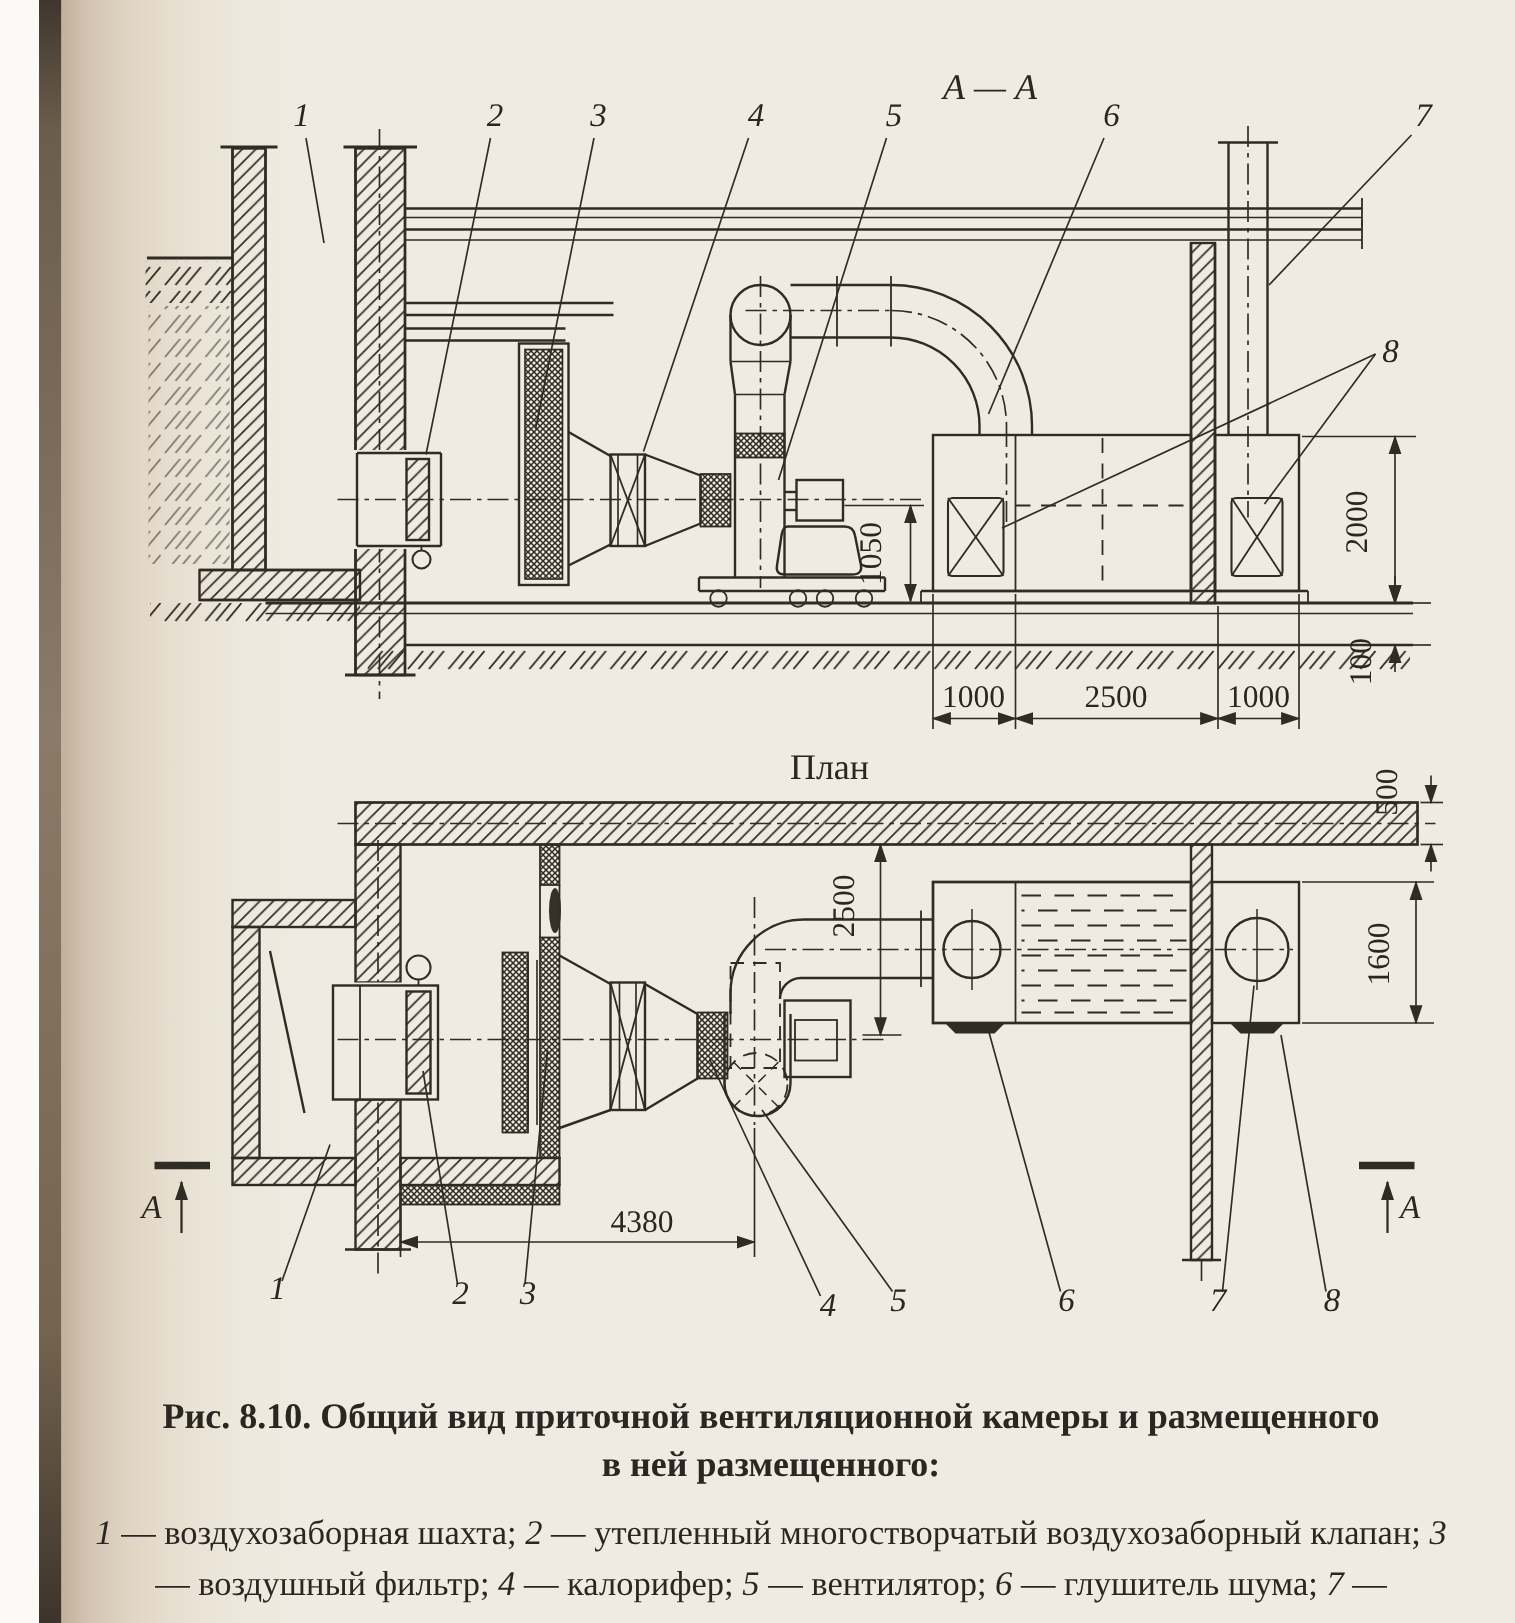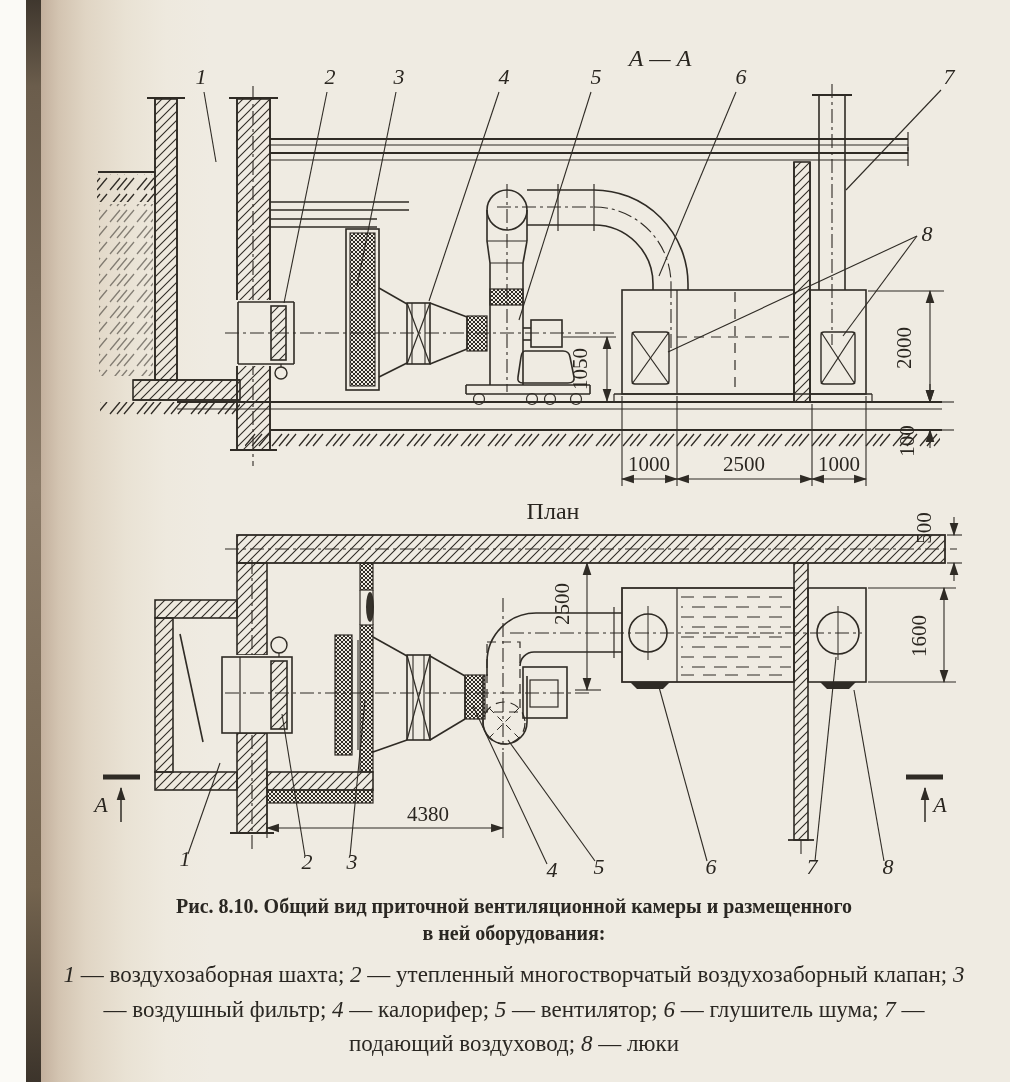--- a/index.html
+++ b/index.html
@@ -16,21 +16,21 @@
   .gutter{position:absolute;left:41px;top:0;width:170px;height:100%;
     background:linear-gradient(90deg,#c3b09d 0,#d3c4b1 18px,#e0d5c4 45px,#e9e2d4 85px,#eee9de 125px,rgba(239,235,226,0) 170px);}
   svg{position:absolute;left:0;top:0;}
   svg text{font-family:"Liberation Serif","DejaVu Serif",serif;fill:#2a2620;}
   .callout{font-size:22px;font-style:italic;}
   .viewlabel-aa{font-size:24px;font-style:italic;}
   .viewlabel-plan{font-size:24px;}
   .dimtxt{font-size:21px;}
   .marktxt{font-size:22px;font-style:italic;}
   .caption{position:absolute;left:58px;top:893px;width:912px;}
-  .cap-title{font-size:20px;font-weight:bold;text-align:center;line-height:1.35;}
+  .cap-title{font-size:24px;font-weight:bold;text-align:center;line-height:1.35;margin-top:36px;}
   .legend{margin-top:11px;font-size:23px;text-align:center;line-height:1.5;}
   .legend i{font-style:italic;}
 </style>
 </head>
 <body>
 
 <div class="page"></div>
 <div class="edge-white"></div>
 <div class="edge-band"></div>
 <div class="gutter"></div>
@@ -417,21 +417,21 @@
 <text class="callout" x="552" y="877" text-anchor="middle">4</text>
 <text class="callout" x="599" y="874" text-anchor="middle">5</text>
 <text class="callout" x="711" y="874" text-anchor="middle">6</text>
 <text class="callout" x="812" y="874" text-anchor="middle">7</text>
 <text class="callout" x="888" y="874" text-anchor="middle">8</text>
 </svg>
 
 <div class="caption">
   <div class="cap-title">
     <div>Рис. 8.10. Общий вид приточной вентиляционной камеры и размещенного</div>
-    <div>в ней оборудования:</div>
+    <div>в ней размещенного:</div>
   </div>
   <div class="legend">
     <span><i>1</i> <span>— воздухозаборная шахта;</span></span>
     <span><i>2</i> <span>— утепленный многостворчатый воздухозаборный клапан;</span></span>
     <span><i>3</i> <span>— воздушный фильтр;</span></span>
     <span><i>4</i> <span>— калорифер;</span></span>
     <span><i>5</i> <span>— вентилятор;</span></span>
     <span><i>6</i> <span>— глушитель шума;</span></span>
     <span><i>7</i> <span>— подающий воздуховод;</span></span>
     <span><i>8</i> <span>— люки</span></span>

